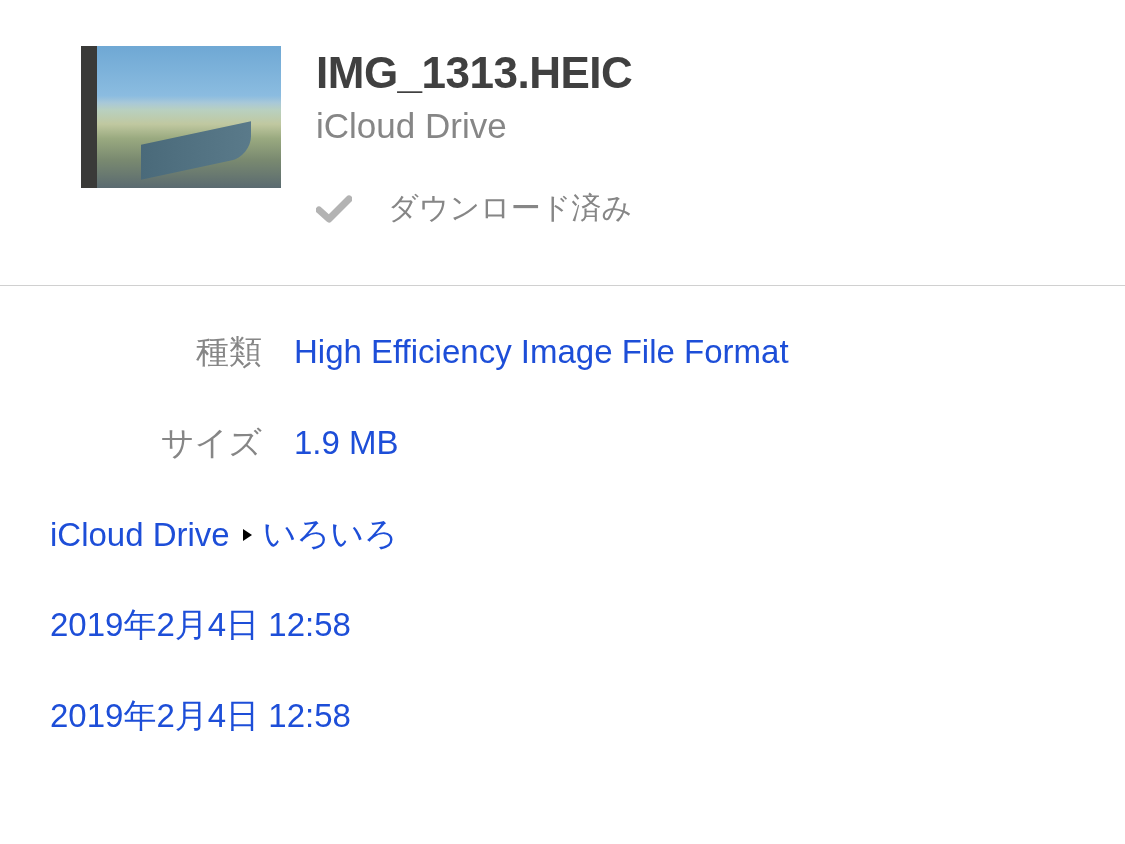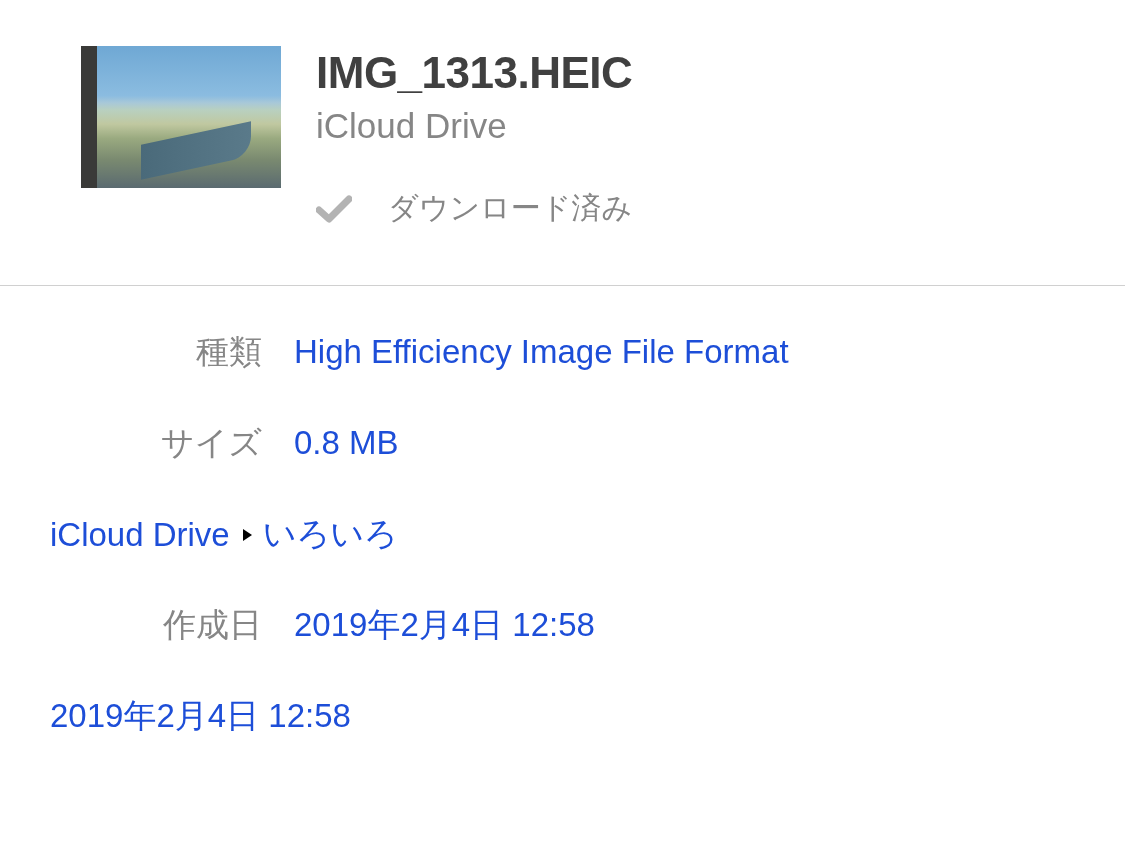--- a/index.html
+++ b/index.html
@@ -137,33 +137,32 @@
 
 <div class="divider"></div>
 
 <div class="info-list">
   <div class="info-row">
     <div class="info-label">種類</div>
     <div class="info-value">High Efficiency Image File Format</div>
   </div>
   <div class="info-row">
     <div class="info-label">サイズ</div>
-    <div class="info-value">0.8 MB</div>
+    <div class="info-value">1.9 MB</div>
   </div>
   <div class="info-row">
     <div class="info-value">
       <span>iCloud Drive</span>
       <span class="triangle-icon">
         <svg width="11" height="14" viewBox="0 0 11 14">
           <path d="M 1 1 L 10 7 L 1 13 Z" fill="#000000"></path>
         </svg>
       </span>
       <span>いろいろ</span>
     </div>
   </div>
   <div class="info-row">
-    <div class="info-label">作成日</div>
     <div class="info-value">2019年2月4日 12:58</div>
   </div>
   <div class="info-row">
     <div class="info-value">2019年2月4日 12:58</div>
   </div>
 </div>
 
 </body></html>

